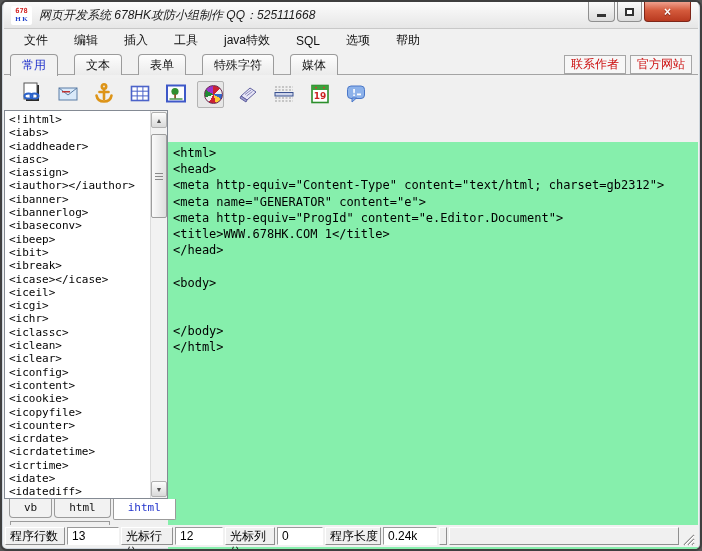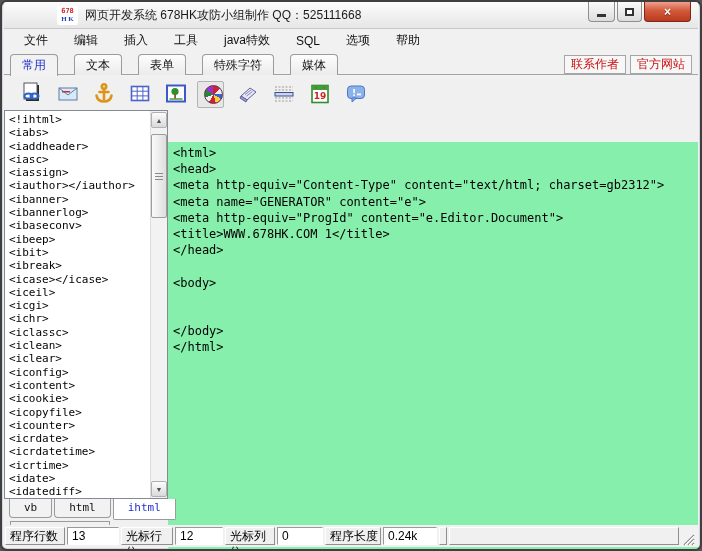--- a/index.html
+++ b/index.html
@@ -13,25 +13,25 @@
   
   .titlebar{
     position:absolute; left:2px; top:0; width:694px; height:27px;
     background:linear-gradient(#fcfcfc,#e6e6e6);
     display:flex; align-items:center; padding-left:7px;
     border-bottom:1px solid #c8c8c8;
   }
   .app-icon{
     width:21px; height:19px; background:#fff; border-radius:2px;
     font-family:"DejaVu Sans Mono",monospace; font-size:7px; font-weight:bold;
-    line-height:8px; text-align:center; padding-top:1px; flex:0 0 auto;margin-left:46px;
+    line-height:8px; text-align:center; padding-top:1px; flex:0 0 auto;
   }
   .app-icon .l1{ color:#d22222; }
   .app-icon .l2{ color:#2244cc;font-family:Liberation Serif, serif; }
-  .title-text{ margin-left:7px; font-size:12px; color:#1a1a1a; white-space:nowrap; }
+  .title-text{ margin-left:7px; font-size:12px; color:#1a1a1a; white-space:nowrap;font-style:italic; }
   .win-btns{ position:absolute; right:7px; top:0; display:flex; gap:2px; }
   .wb{
     height:20px; border:1px solid #8f8f8f; border-top:none;
     border-radius:0 0 4px 4px; display:flex; align-items:center; justify-content:center;
     background:linear-gradient(#fbfbfb,#dcdcdc);
   }
   .wb.min{ width:27px; } .wb.max{ width:25px; }
   .wb.close{ width:47px; background:linear-gradient(#efa08d,#d45a3c 45%,#b93a20); border-color:#7e2619; }
   .glyph-min{ display:block; width:9px; height:3px; background:#333; margin-top:7px; }
   .glyph-max{ display:block; width:9px; height:8px; border:2px solid #333; background:#fff; }

